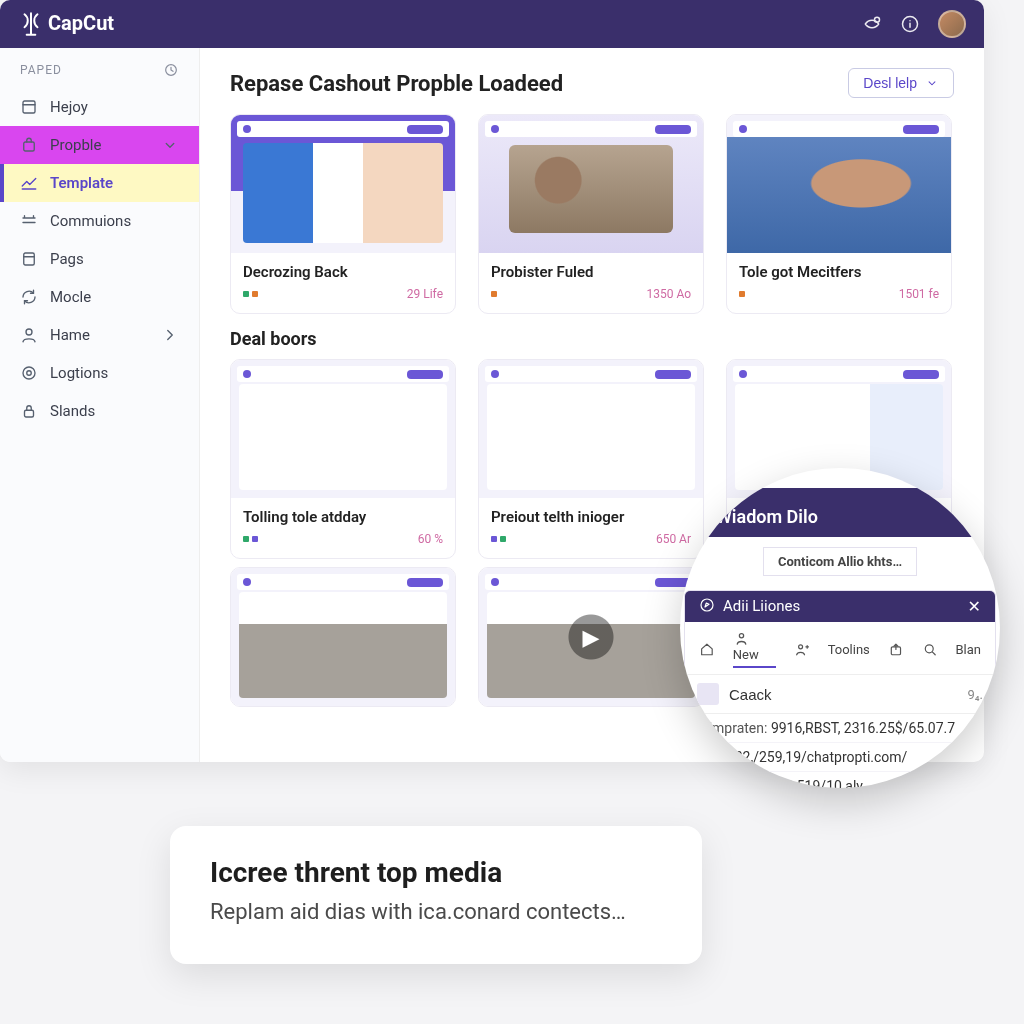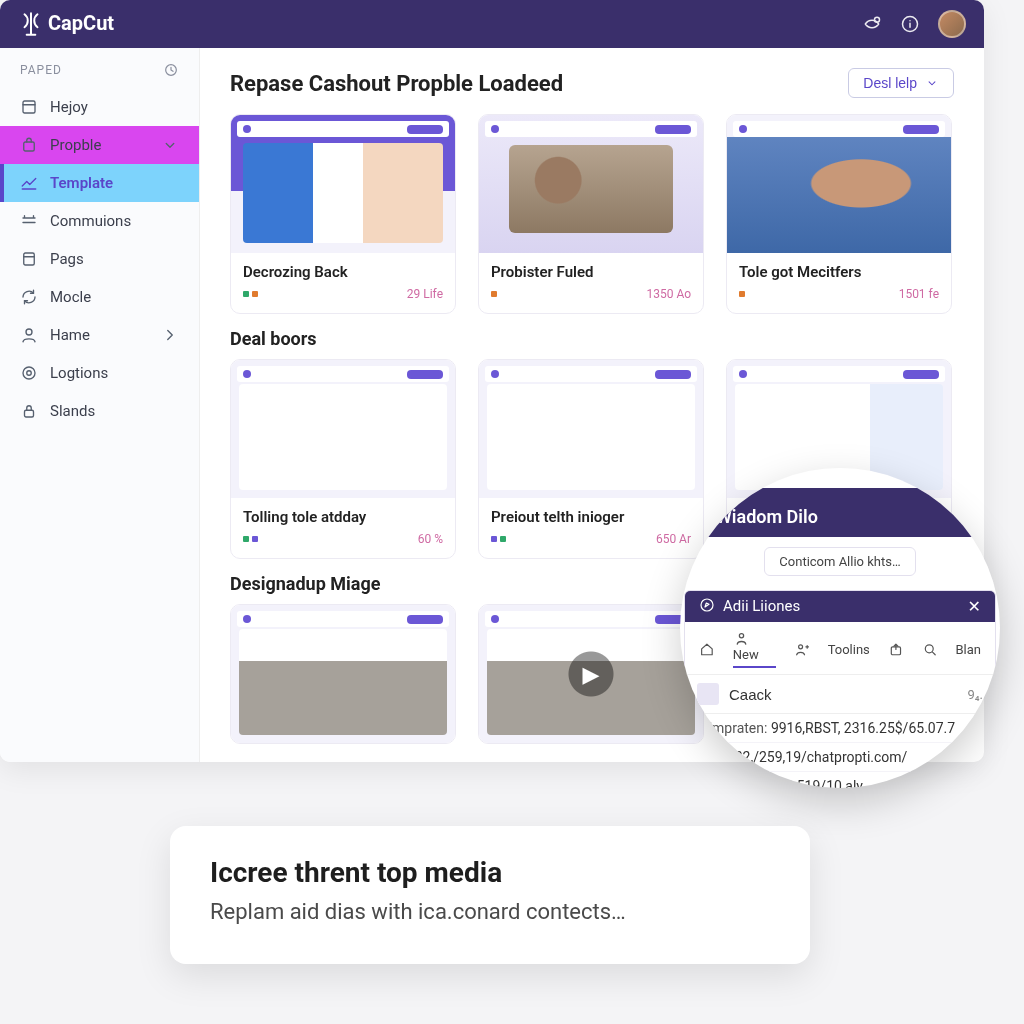--- a/index.html
+++ b/index.html
@@ -62,21 +62,21 @@
   .sb-item {
     display:flex; align-items:center; gap:12px;
     padding: 10px 20px;
     color:#3b3f4c;
     font-size:15px;
     cursor:pointer;
   }
   .sb-item svg { width:18px; height:18px; stroke:#56606f; }
   .sb-item .chev { margin-left:auto; }
   .sb-item.active {
-    background:#7dd3fc; color:#5a46c9; font-weight:600;
+    background:#fef9c3; color:#5a46c9; font-weight:600;
     border-left:4px solid #5a46c9; padding-left:16px;
   }
   .sb-item.active svg { stroke:#5a46c9; }
   .sb-item.child { background:#d946ef; }
 
   
   .main { flex:1; overflow:auto; padding: 20px 30px 40px; }
   .main-header { display:flex; align-items:center; margin-bottom:16px; }
   .page-title { font-size:22px; font-weight:700; color:#222; }
   .help-btn {
@@ -196,22 +196,22 @@
     position:absolute; top:20px; left:0; right:0;
   }
   .zoom-top {
     background:#3a2f6b; color:#fff; padding:18px 36px 10px;
     font-size:18px; font-weight:600;
   }
   .zoom-row1 {
     display:flex; justify-content:center; padding:10px 30px 14px;
   }
   .zoom-row1 .chip {
-    border:1px solid #e3e0ee; border-radius:6px; padding:6px 14px;
-    font-size:13px; color:#444; background:#fff;
+    border:1px solid #e3e0ee; border-radius:0; padding:6px 14px;
+    font-size:13px; color:#444; background:#fff;font-weight:bold;
   }
   .zoom-panel {
     margin:0 4px; border:1px solid #e3e0ee; border-radius:6px 6px 0 0;
     overflow:hidden;
   }
   .zp-head {
     background:#3a2f6b; color:#fff; display:flex; align-items:flex-start;
     padding:6px 14px; font-size:15px; gap:8px;
   }
   .zp-head svg { width:16px; height:16px; }
@@ -230,21 +230,21 @@
   .zp-search input {
     flex:1; border:none; outline:none; font-size:15px; color:#333;
   }
   .zp-line { padding:6px 14px; font-size:14px; color:#333; border-bottom:1px solid #f4f3f8;}
   .zp-line .k { color:#555; }
 
   
   .bottom-card {
     position:absolute;
     left:170px; top:826px;
-    width:640px;
+    width:532px;
     background:#fff;
     border-radius:16px;
     box-shadow: 0 12px 36px rgba(0,0,0,0.1);
     padding:30px 40px 40px;
   }
   .bc-title { font-size:28px; font-weight:700; color:#1e1e1e; margin-bottom:10px; }
   .bc-sub { font-size:22px; color:#4a4a4a; }
 
   
   .ico { fill:none; stroke:currentColor; stroke-width:1.8; stroke-linecap:round; stroke-linejoin:round; }
@@ -466,21 +466,20 @@
             </div>
           </div>
         </div>
         <div class="card">
           <div class="thumb g6">
               <div class="bar"></div>
             </div>
         </div>
       </div>
 
-      <div class="section-title">Designadup Miage</div>
       <div class="card-row">
         <div class="card">
           <div class="thumb g7">
               <div class="bar"></div>
             </div>
         </div>
         <div class="card">
           <div class="thumb g8">
               <div class="bar"></div>
             </div>

